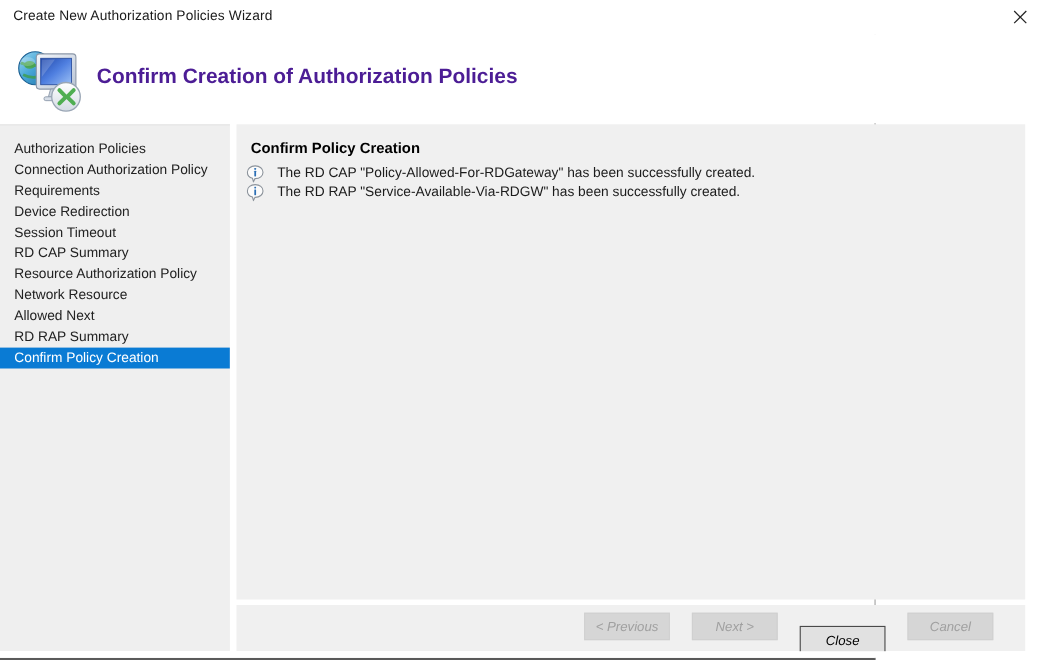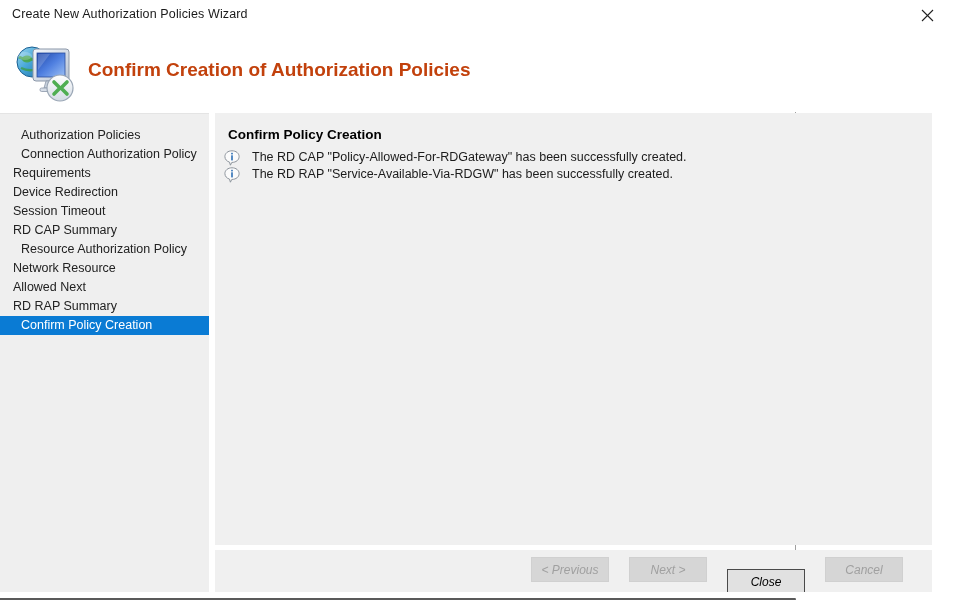--- a/index.html
+++ b/index.html
@@ -73,21 +73,21 @@
     top: 7px;
     width: 72px;
     height: 68px;
   }
   .header-title {
     position: absolute;
     left: 88px;
     top: 28px;
     font-size: 19px;
     font-weight: bold;
-    color: #c2410c;
+    color: #4c1d95;
     white-space: nowrap;
   }
 
   
   .sidebar {
     position: absolute;
     left: 0;
     top: 113px;
     width: 209px;
     height: 479px;
@@ -99,21 +99,21 @@
   .nav-list { position: absolute; left: 0; top: 12px; width: 209px; }
   .nav-item {
     height: 19px;
     line-height: 19px;
     font-size: 12.5px;
     color: #222222;
     white-space: nowrap;
     cursor: default;
     box-sizing: border-box;
   }
-  .nav-item.level1 { padding-left: 21px; }
+  .nav-item.level1 { padding-left: 13px; }
   .nav-item.level2 { padding-left: 13px; }
   .nav-item.selected {
     background: #0a7bd4;
     color: #ffffff;
   }
 
   
   .content {
     position: absolute;
     left: 215px;

